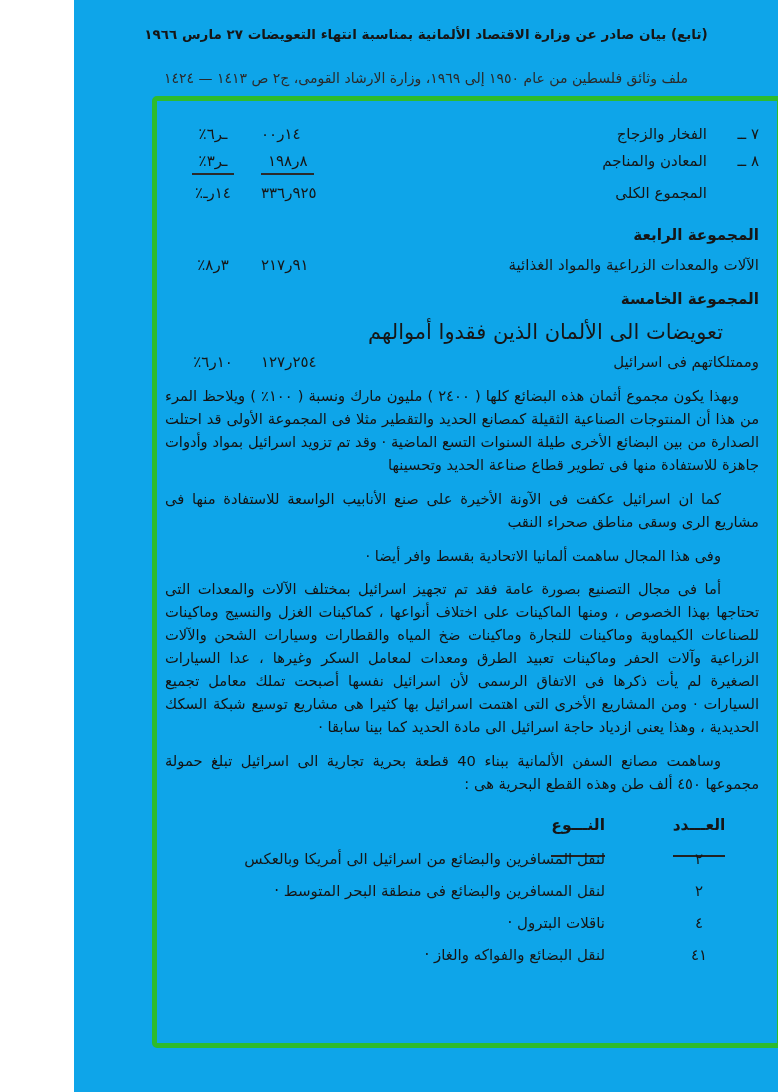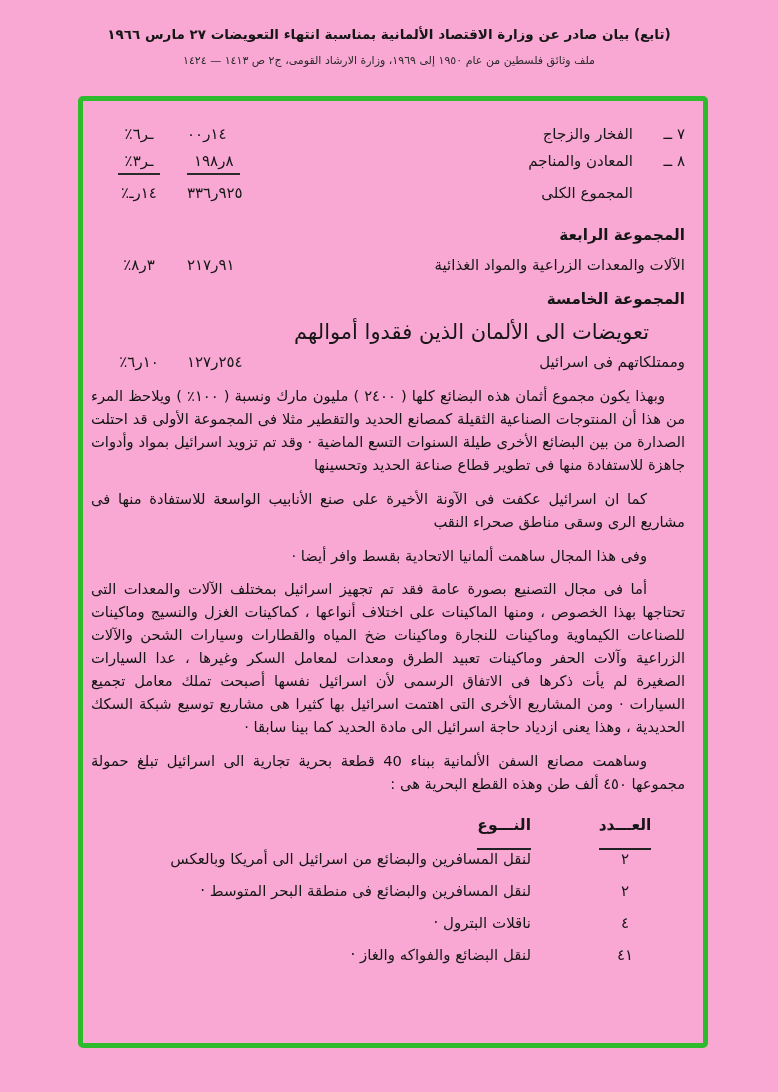--- a/index.html
+++ b/index.html
@@ -1,25 +1,25 @@
 <!DOCTYPE html>
 <html lang="ar" dir="rtl"><head>
 <meta charset="utf-8">
 <style>
   html,body { margin:0; padding:0; background:#ffffff; }
   .page {
-    position:relative; width:778px; height:1092px;
-    background:#f9a8d4; overflow:hidden;
+    position:relative; width:704px; height:1092px;
+    background:#0ea5e9; overflow:hidden;
     font-family:"DejaVu Sans", sans-serif; color:#161616;
     direction:rtl;
   }
   
   .doc-header { text-align:center; padding-top:26px; }
   .doc-header .h1 { font-size:13.5px; font-weight:bold; letter-spacing:0; }
-  .doc-header .h2 { font-size:11px; margin-top:12px; color:#2a2a2a; }
+  .doc-header .h2 { font-size:14px; margin-top:28px; color:#2a2a2a; }
 
   
   .content-box {
     position:absolute; left:78px; top:96px;
     width:630px; height:952px; box-sizing:border-box;
     border:5px solid #2dbb2d; border-radius:5px;
     padding:24px 18px 18px 8px;
     background:transparent; overflow:hidden;
   }
 
@@ -38,21 +38,21 @@
 
   
   .para {
     font-size:14.7px; line-height:1.56; text-align:justify;
     margin:7px 0 11px; text-indent:38px; color:#131313;
   }
   .para.first { text-indent:20px; }
 
   
   .ships-header { display:flex; align-items:baseline; font-weight:bold; font-size:15.5px; margin:20px 0 16px; }
-  .ships-header .hd { border-bottom:2px solid #222; padding-bottom:14px; }
+  .ships-header .hd { border-bottom:2px solid #222; padding-bottom:21px; }
   .sh-count { width:120px; flex:none; text-align:center; }
   .sh-type { margin-right:34px; }
   .ship-row { display:flex; align-items:baseline; font-size:15px; margin-bottom:14px; }
   .sr-count { width:120px; flex:none; text-align:center; }
   .sr-type { margin-right:34px; flex:1; }
 </style>
 </head>
 <body>
 
 <div class="page">

